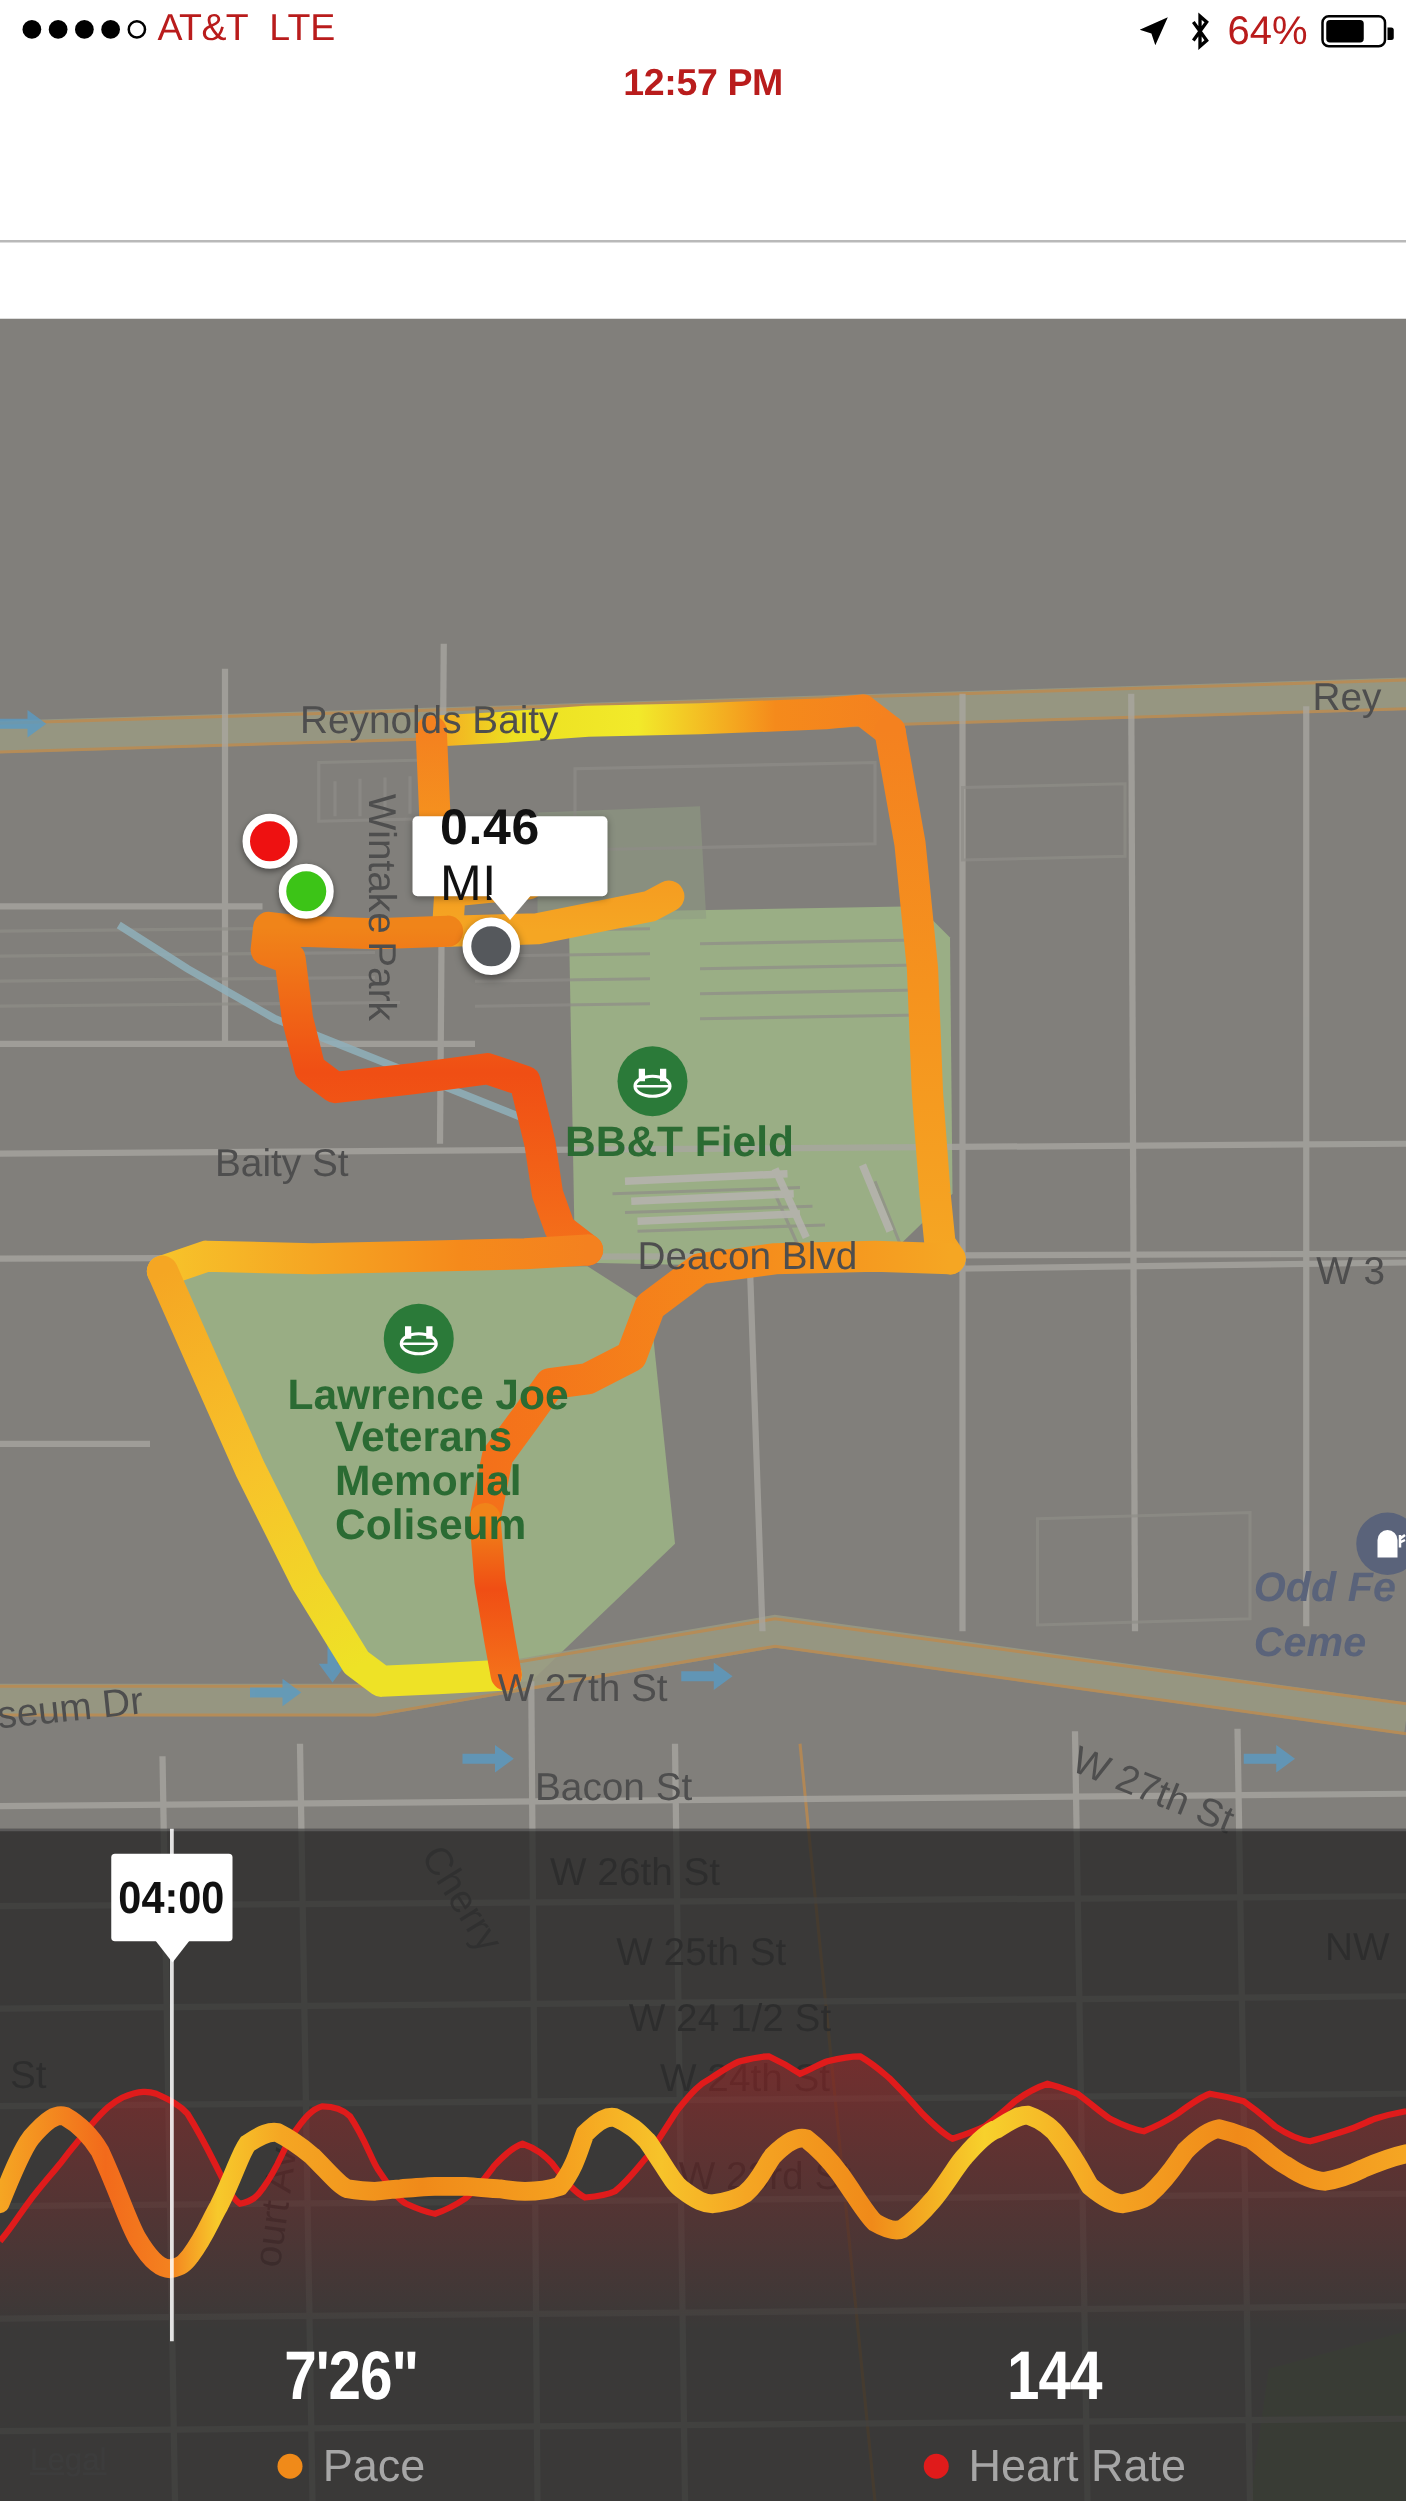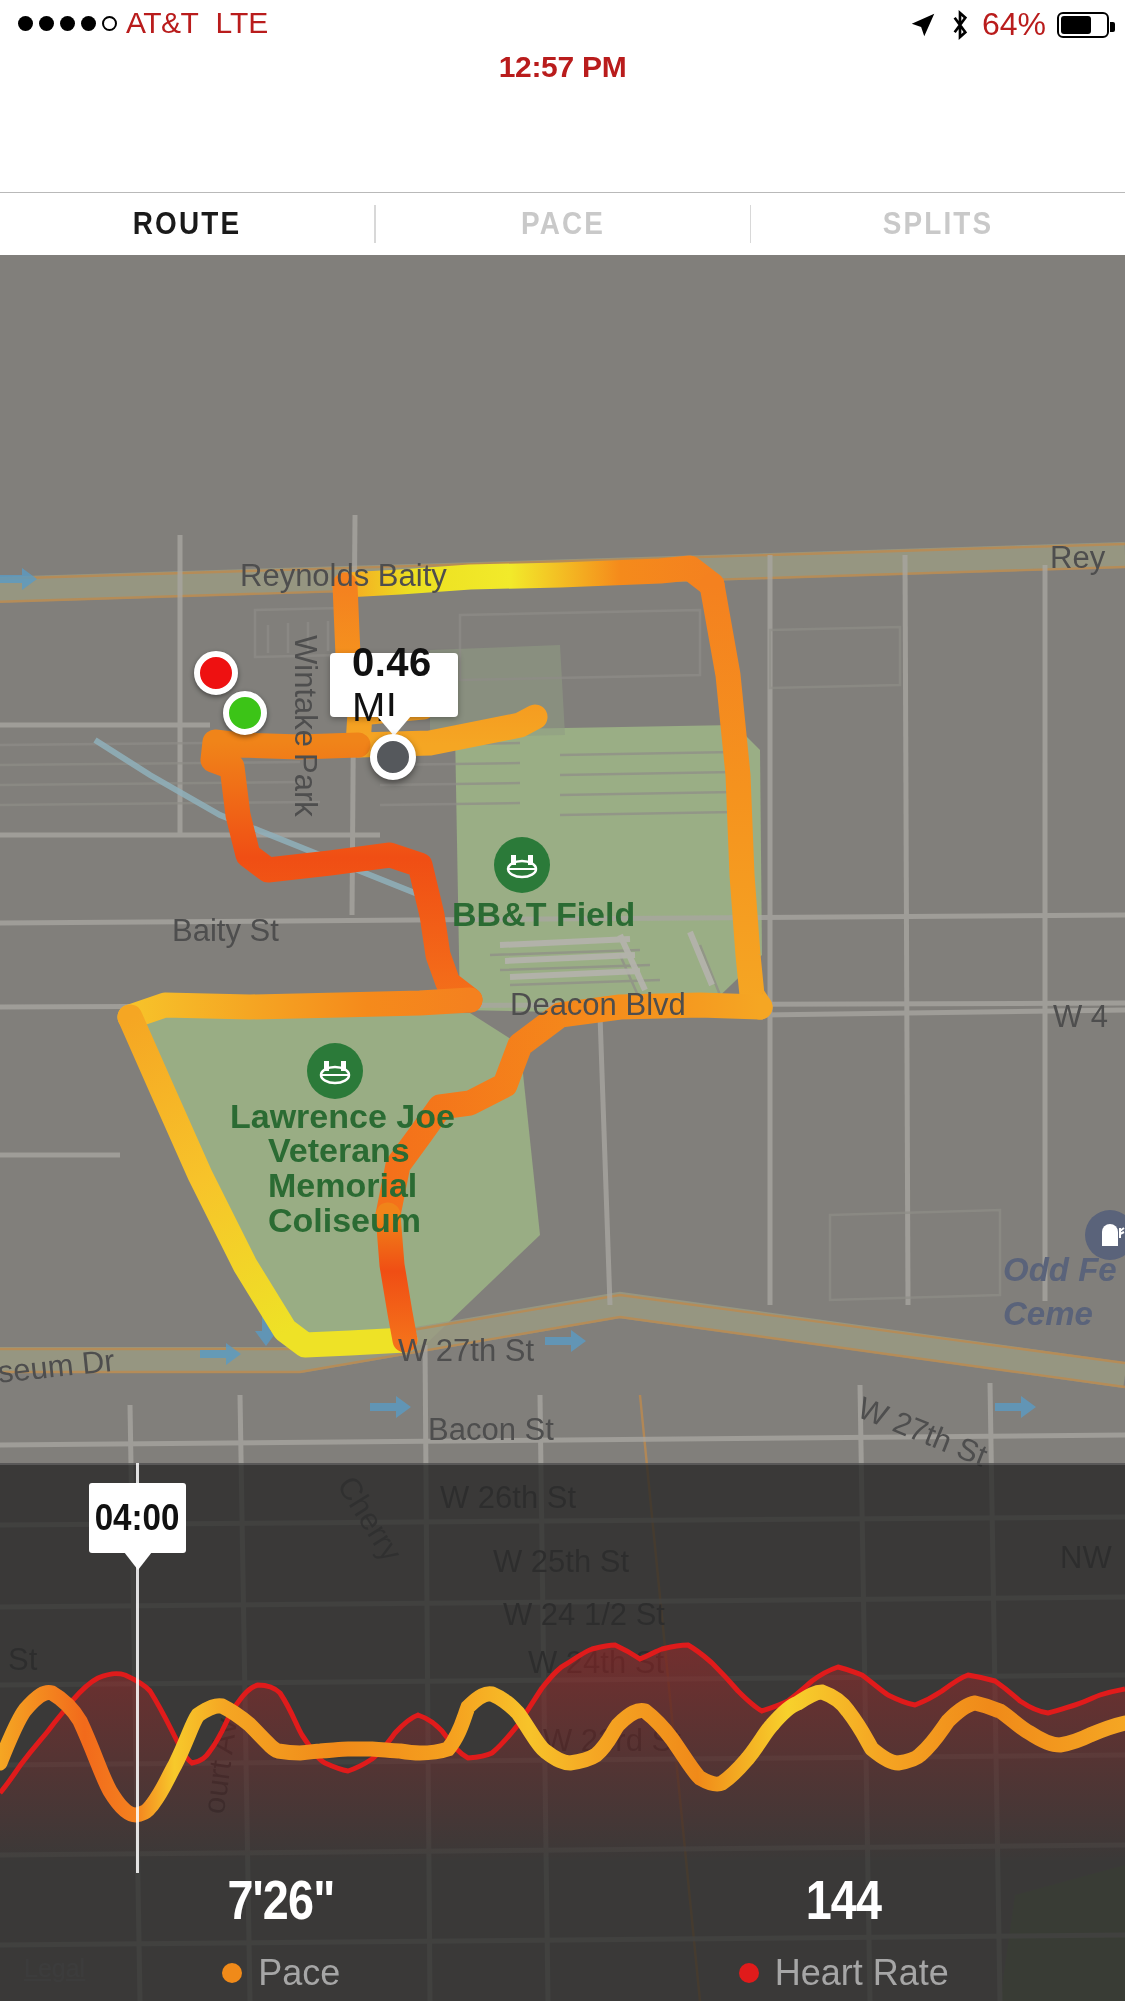--- a/index.html
+++ b/index.html
@@ -140,27 +140,20 @@
       </svg>
       <span class="pct">64%</span>
       <span class="batt">
           <span class="batt-fill"></span>
         </span>
     </div>
   </div>
 
   <div class="nav-sep"></div>
 
-  <div class="tabs">
-    <div class="tab active">ROUTE</div>
-    <div class="tab-div"></div>
-    <div class="tab inactive">PACE</div>
-    <div class="tab-div"></div>
-    <div class="tab inactive">SPLITS</div>
-  </div>
 
   <div class="map">
 
     <svg class="map-bg" viewBox="0 0 1125 1746" preserveAspectRatio="none">
       <rect x="0" y="0" width="1125" height="1746" fill="#817f7b"></rect>
 
       <path d="M455,475 L735,470 L760,495 L762,700 L700,760 L460,755 Z" fill="#9aae85"></path>
       <path d="M122,760 L470,758 L520,790 L540,980 L425,1090 L300,1095 L250,1010 Z" fill="#99ad84"></path>
       <path d="M430,395 L560,390 L565,480 L430,483 Z" fill="#8f9d84" opacity=".55"></path>
       <path d="M1015,1640 L1125,1610 L1125,1746 L1000,1746 Z" fill="#7f8a6e"></path>
@@ -291,21 +284,21 @@
       </g>
     </svg>
 
     <div class="maplabel" style="left:240px;top:303px;">Reynolds Baity</div>
     <div class="maplabel" style="left:1050px;top:285px;">Rey</div>
     <div class="maplabel" style="left:323px;top:380px;transform:rotate(90deg);transform-origin:left top;">Wintake</div>
     <div class="maplabel" style="left:323px;top:498px;transform:rotate(90deg);transform-origin:left top;">Park</div>
     <div class="maplabel" style="left:172px;top:658px;">Baity St</div>
     <div class="maplabel park" style="left:452px;top:640px;">BB&amp;T Field</div>
     <div class="maplabel" style="left:510px;top:732px;">Deacon Blvd</div>
-    <div class="maplabel" style="left:1053px;top:744px;">W 4</div>
+    <div class="maplabel" style="left:1053px;top:744px;">W 3</div>
     <div class="maplabel park" style="left:230px;top:842px;">Lawrence Joe</div>
     <div class="maplabel park" style="left:268px;top:876px;">Veterans</div>
     <div class="maplabel park" style="left:268px;top:911px;">Memorial</div>
     <div class="maplabel park" style="left:268px;top:946px;">Coliseum</div>
     <div class="maplabel cem" style="left:1003px;top:996px;">Odd Fe</div>
     <div class="maplabel cem" style="left:1003px;top:1040px;">Ceme</div>
     <div class="maplabel" style="left:398px;top:1078px;">W 27th St</div>
     <div class="maplabel" style="left:-4px;top:1100px;transform:rotate(-6deg);transform-origin:left top;">seum Dr</div>
     <div class="maplabel" style="left:866px;top:1135px;transform:rotate(22deg);transform-origin:left top;">W 27th St</div>
     <div class="maplabel" style="left:428px;top:1157px;">Bacon St</div>
@@ -338,21 +331,21 @@
     <div class="cem-icon" style="left:1085px;top:955px;">
       <svg width="32" height="30" viewBox="0 0 32 30">
           <path d="M8,26 L8,12 A8,8 0 0 1 24,12 L24,26 Z" fill="#fff"></path>
           <path d="M26,8 L26,18 M26,11 L30,8 M26,14 L30,12" stroke="#fff" stroke-width="2" fill="none"></path>
         </svg>
     </div>
 
     <div class="marker start" style="left:194px;top:396px;"></div>
     <div class="marker end" style="left:223px;top:436px;"></div>
 
-    <div class="callout" style="left:330px;top:398px;width:128px;height:64px;padding:0 22px;">
+    <div class="callout" style="left:330px;top:398px;width:156px;height:64px;padding:0 22px;">
       <span class="callout-text">
         <span>0.46</span><span class="unit"> </span><span class="unit">MI</span>
       </span>
     </div>
     <div class="pos-marker" style="left:370px;top:479px;"></div>
 
     <div class="legal">Legal</div>
   </div>
 
   <div class="graph">

